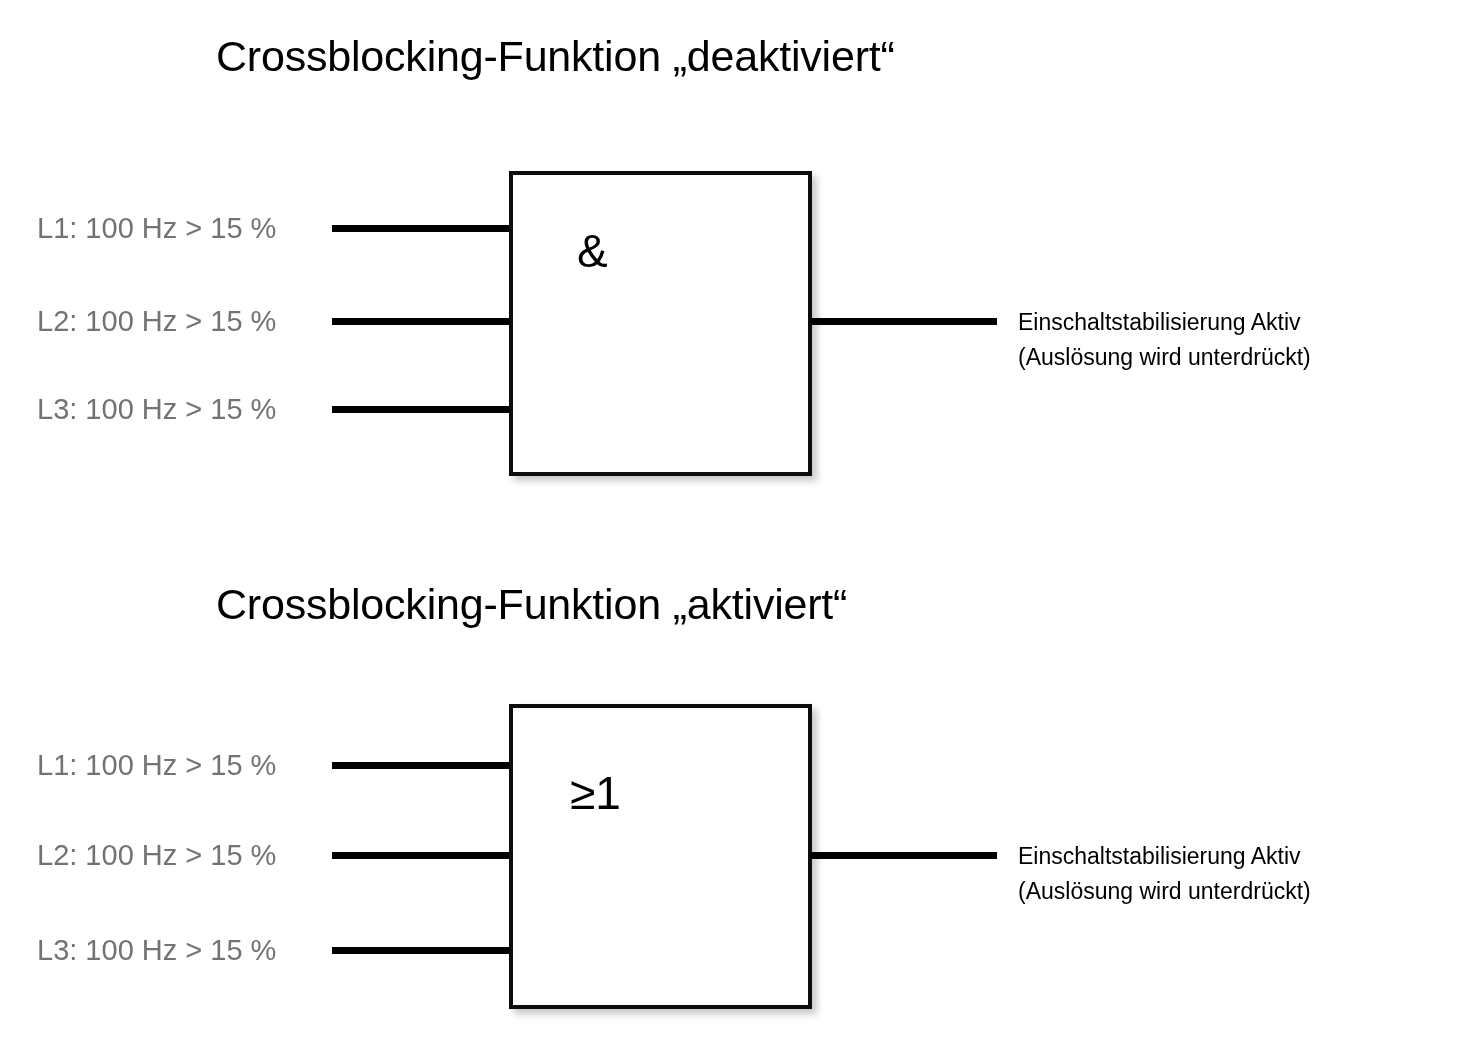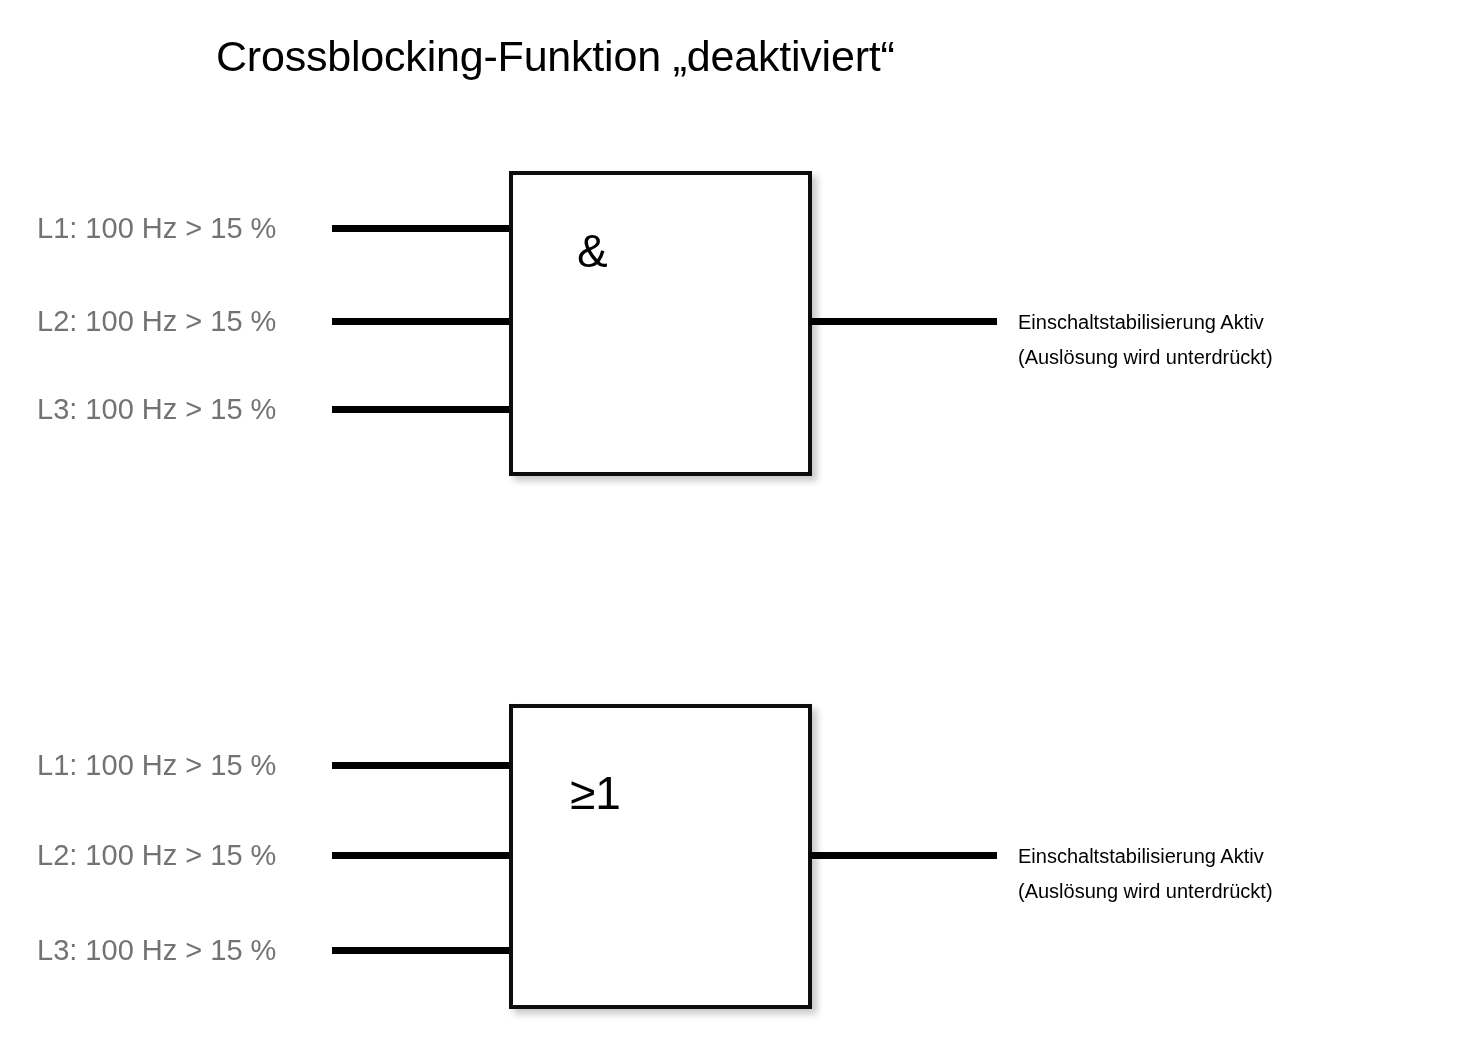--- a/index.html
+++ b/index.html
@@ -85,21 +85,21 @@
   .in-1a { left: 37px; top: 211px; }
   .in-1b { left: 37px; top: 304px; }
   .in-1c { left: 37px; top: 392px; }
   .in-2a { left: 37px; top: 748px; }
   .in-2b { left: 37px; top: 838px; }
   .in-2c { left: 37px; top: 933px; }
 
   
   .output-label {
     position: absolute;
-    font-size: 20px;
+    font-size: 23px;
     line-height: 35px;
     white-space: nowrap;
     color: #000000;
   }
   .out-1 { left: 1018px; top: 305px; }
   .out-2 { left: 1018px; top: 839px; }
   .output-line { display: block; }
 </style>
 </head>
 <body>
@@ -120,20 +120,21 @@
     <span class="gate-symbol gate-symbol-and">&amp;</span>
   </div>
 
   <div class="wire wire-out-1"></div>
 
   <div class="output-label out-1">
     <span class="output-line">Einschaltstabilisierung Aktiv</span>
     <span class="output-line">(Auslösung wird unterdrückt)</span>
   </div>
 
+  <div class="section-title title-2">Crossblocking-Funktion „aktiviert“</div>
 
   <div class="input-label in-2a">L1: 100 Hz &gt; 15 %</div>
   <div class="input-label in-2b">L2: 100 Hz &gt; 15 %</div>
   <div class="input-label in-2c">L3: 100 Hz &gt; 15 %</div>
 
   <div class="wire wire-in-2a"></div>
   <div class="wire wire-in-2b"></div>
   <div class="wire wire-in-2c"></div>
 
   <div class="gate-box gate-box-2">

